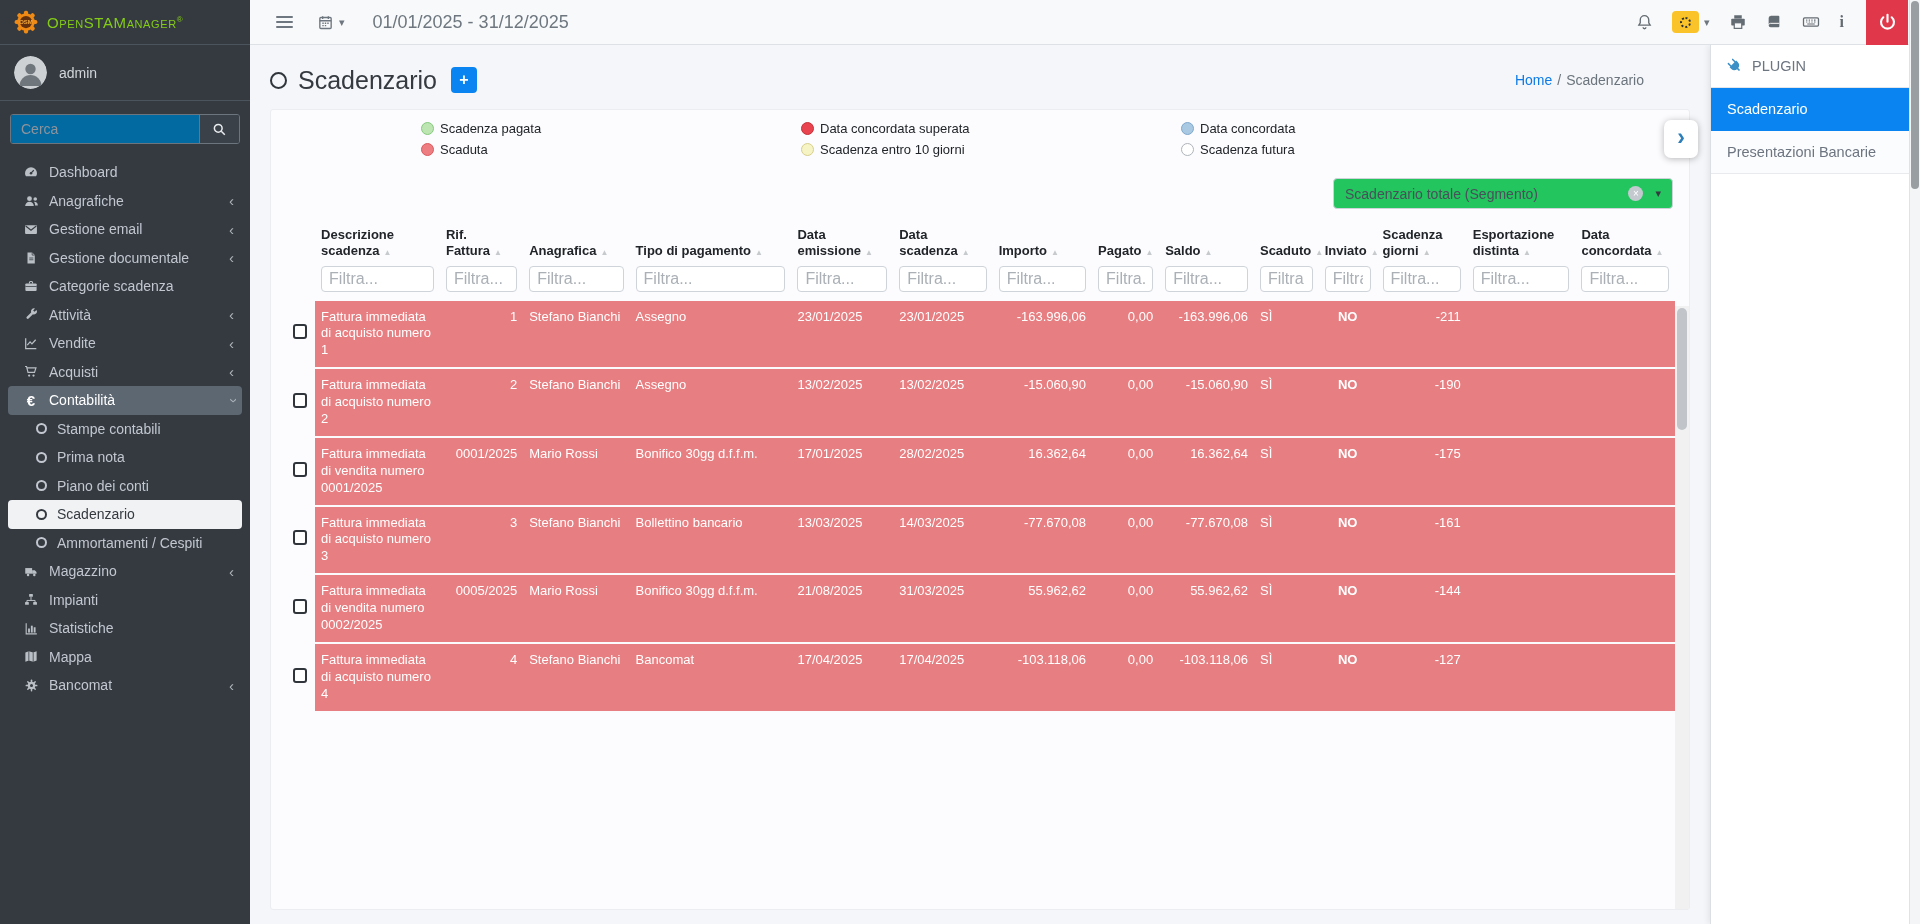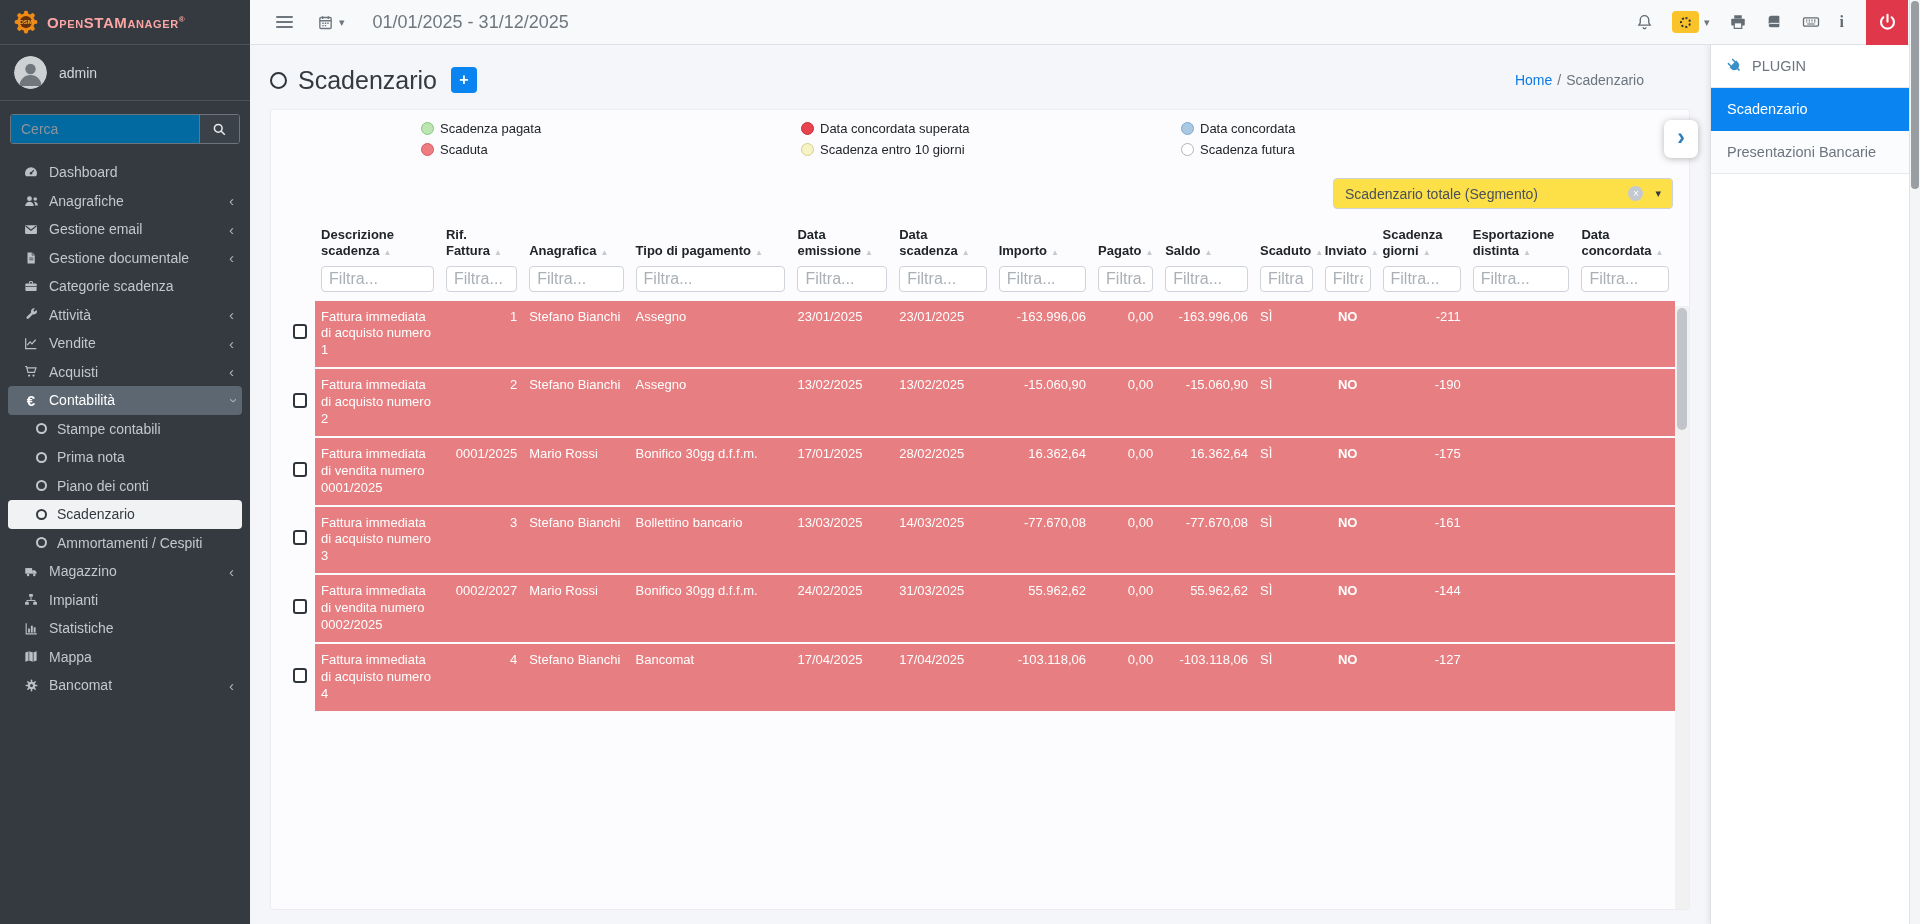--- a/index.html
+++ b/index.html
@@ -3,21 +3,21 @@
 <meta charset="utf-8">
 <style>
 *{box-sizing:border-box;margin:0;padding:0}
 body{width:1920px;height:924px;overflow:hidden;position:relative;background:#f4f6f9;font-family:"Liberation Sans",sans-serif}
 a{text-decoration:none}
 svg{display:block}
 
 
 .sidebar{position:absolute;left:0;top:0;bottom:0;width:250px;background:#343a40;color:#c2c7d0;z-index:5}
 .brand{height:45px;display:flex;align-items:center;gap:7px;padding:0 12px;border-bottom:1px solid #4b545c}
-.brand-text{color:#fca5a5;font-weight:bold;font-size:15px;letter-spacing:.6px;font-variant:small-caps}
+.brand-text{color:#84cc16;font-weight:normal;font-size:15px;letter-spacing:.6px;font-variant:small-caps}
 .brand-text sup{font-size:8px}
 .user-panel{display:flex;align-items:center;gap:12px;padding:11px 14px;border-bottom:1px solid #4b545c}
 .avatar{width:33px;height:33px;border-radius:50%;overflow:hidden;flex:0 0 33px}
 .user-name{font-size:14px;color:#d2d6da}
 .search-row{display:flex;margin:13px 10px 10px;border:1px solid #6c757d;border-radius:3px;overflow:hidden;height:30px}
 .search-input{flex:1;background:#0369a1;border:0;color:#c2c7d0;padding:0 10px;font-size:14px;outline:none;min-width:0}
 .search-input::placeholder{color:#8d949b}
 .search-btn{width:40px;background:#3a4149;border:0;border-left:1px solid #6c757d;color:#e9ecef;display:flex;align-items:center;justify-content:center;cursor:pointer}
 .nav{padding:4px 0}
 .nav-item{display:flex;align-items:center;height:28.5px;padding:0 8px 0 12px;margin:0 8px;border-radius:4px;font-size:14px;cursor:pointer;color:#c2c7d0;white-space:nowrap}
@@ -59,21 +59,21 @@
 .breadcrumb .sep{margin:0 5px}
 
 .card{background:#fcfcfe;border:1px solid #ebedf0;border-radius:3px;height:calc(100% - 50px);position:relative;overflow:hidden;padding:8px 14px 0}
 
 .legend-title{margin:16px 0 8px 136px;font-size:13.5px;color:#212529}
 .legend-grid{display:grid;grid-auto-flow:column;grid-template-rows:repeat(2,21px);grid-template-columns:380px 380px 380px;margin-left:136px;align-items:center}
 .legend-item{display:flex;align-items:center;gap:6px;font-size:13px;color:#212529}
 .dot{width:13px;height:13px;border-radius:50%;border:1px solid rgba(0,0,0,.2);flex:0 0 13px}
 
 .segment-row{display:flex;justify-content:flex-end;margin:18px 2px 16px}
-.segment-select{width:340px;height:31px;background:#fde047;border:1px solid #cdd3d9;border-radius:4px;display:flex;align-items:center;padding:0 11px;font-size:14px;color:#49505a;cursor:pointer}
+.segment-select{width:340px;height:31px;background:#22c55e;border:1px solid #cdd3d9;border-radius:4px;display:flex;align-items:center;padding:0 11px;font-size:14px;color:#49505a;cursor:pointer}
 .clear-badge{margin-left:auto;width:15px;height:15px;border-radius:50%;background:#c3c9cf;color:#fff;font-size:10px;line-height:15px;text-align:center}
 .sel-caret{margin-left:12px;color:#343a40;font-size:11px}
 
 
 table{width:100%;border-collapse:collapse;table-layout:fixed}
 th{font-size:13px;color:#212529;text-align:left;font-weight:bold;padding:2px 6px;vertical-align:bottom;line-height:1.25;cursor:pointer}
 th .sort{color:#c6cacd;font-size:8px;margin-left:4px}
 .filter-row td{padding:4px 6px 9px}
 input.filter{width:100%;height:26px;border:1px solid #ced4da;border-radius:4px;padding:0 7px;font-size:16px;color:#495057;background:#fff;outline:none}
 input.filter::placeholder{color:#aab0b6}
@@ -528,24 +528,24 @@
             <td class="c9 cell num">-77.670,08</td>
             <td class="c10 cell">SÌ</td>
             <td class="c11 cell inv">NO</td>
             <td class="c12 cell num">-161</td>
             <td class="c13 cell"></td>
             <td class="c14 cell"></td>
           </tr>
           <tr>
             <td class="c0 cbcell"><span class="cb"></span></td>
             <td class="c1 cell">Fattura immediata di vendita numero 0002/2025</td>
-            <td class="c2 cell num">0002/2027</td>
+            <td class="c2 cell num">0005/2025</td>
             <td class="c3 cell">Mario Rossi</td>
             <td class="c4 cell">Bonifico 30gg d.f.f.m.</td>
-            <td class="c5 cell">24/02/2025</td>
+            <td class="c5 cell">21/08/2025</td>
             <td class="c6 cell">31/03/2025</td>
             <td class="c7 cell num">55.962,62</td>
             <td class="c8 cell num">0,00</td>
             <td class="c9 cell num">55.962,62</td>
             <td class="c10 cell">SÌ</td>
             <td class="c11 cell inv">NO</td>
             <td class="c12 cell num">-144</td>
             <td class="c13 cell"></td>
             <td class="c14 cell"></td>
           </tr>

